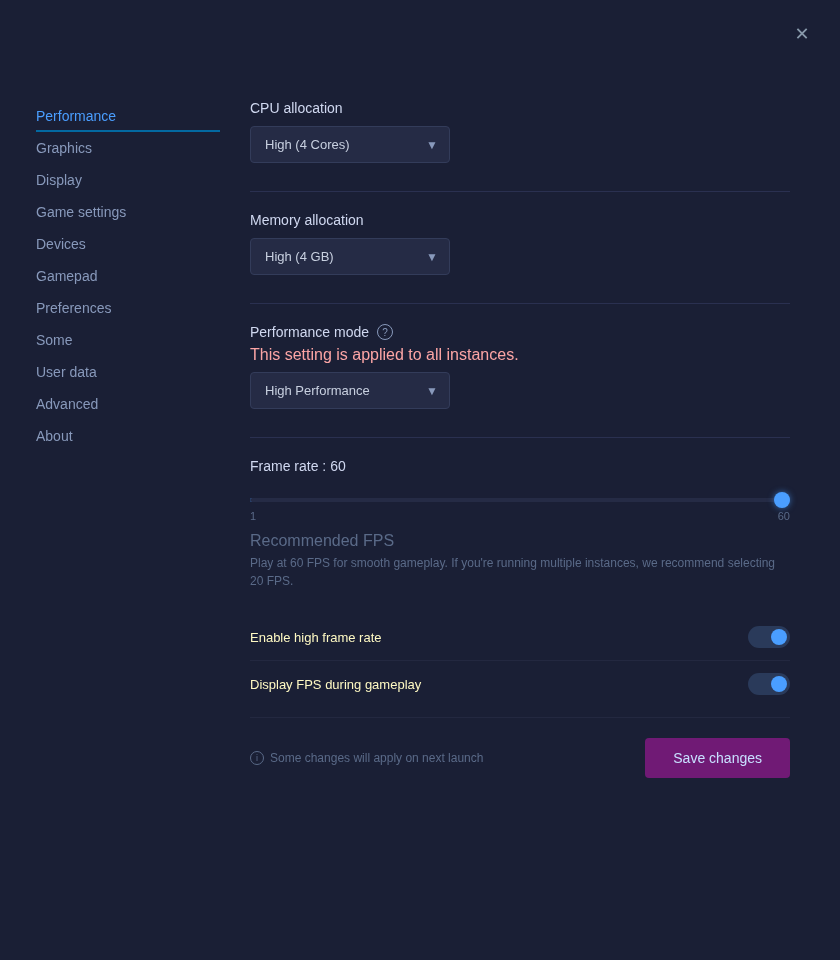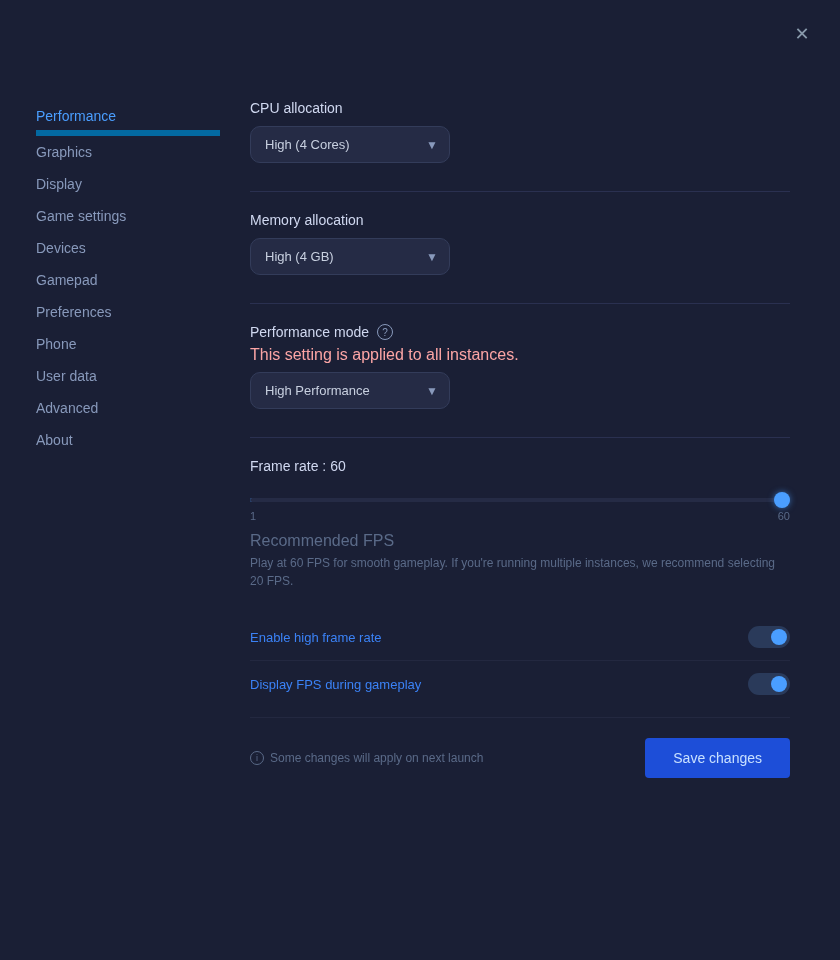--- a/index.html
+++ b/index.html
@@ -50,21 +50,21 @@
       color: #8899bb;
       cursor: pointer;
       text-decoration: none;
       border: none;
       background: none;
       text-align: left;
       width: 100%;
     }
     .sidebar-item.active {
       color: #4a9eff;
-      border-bottom: 6px solid #0369a1;
+      border-bottom: 2px solid #0369a1;
       padding-bottom: 6px;
       font-weight: 500;
     }
     .main-content {
       flex: 1;
       padding: 40px 50px 0 30px;
       overflow-y: auto;
     }
     .section-block {
       margin-bottom: 28px;
@@ -81,21 +81,21 @@
       width: 200px;
     }
     .custom-select select {
       appearance: none;
       -webkit-appearance: none;
       background: #252b45;
       border: 1px solid #333c5a;
       color: #c8d0e0;
       padding: 10px 36px 10px 14px;
       font-size: 13px;
-      border-radius: 10px;
+      border-radius: 4px;
       width: 100%;
       cursor: pointer;
       outline: none;
     }
     .select-arrow {
       position: absolute;
       right: 12px;
       top: 50%;
       transform: translateY(-50%);
       pointer-events: none;
@@ -192,21 +192,21 @@
     .toggle-row {
       display: flex;
       align-items: center;
       justify-content: space-between;
       padding: 12px 0;
       border-bottom: 1px solid #232840;
     }
     .toggle-row:last-of-type { border-bottom: none; align-items: center; }
     .toggle-label {
       font-size: 13px;
-      color: #3b82f6;
+      color: #fef9c3;
     }
     .toggle {
       position: relative;
       width: 42px;
       height: 22px;
       flex-shrink: 0;
     }
     .toggle input {
       opacity: 0;
       width: 0;
@@ -259,21 +259,21 @@
       border: 1px solid #5a6a88;
       border-radius: 50%;
       display: inline-flex;
       align-items: center;
       justify-content: center;
       font-size: 9px;
       color: #5a6a88;
       flex-shrink: 0;
     }
     .save-btn {
-      background: #1d4ed8;
+      background: #701a75;
       color: #c8e0ff;
       border: none;
       padding: 12px 28px;
       border-radius: 4px;
       font-size: 14px;
       cursor: pointer;
       font-weight: 500;
     }
     
     .range-wrapper {
@@ -306,21 +306,21 @@
 <div class="settings-container">
   <div class="sidebar">
 
     <button class="sidebar-item active">Performance</button>
     <button class="sidebar-item">Graphics</button>
     <button class="sidebar-item">Display</button>
     <button class="sidebar-item">Game settings</button>
     <button class="sidebar-item">Devices</button>
     <button class="sidebar-item">Gamepad</button>
     <button class="sidebar-item">Preferences</button>
-    <button class="sidebar-item">Phone</button>
+    <button class="sidebar-item">Some</button>
     <button class="sidebar-item">User data</button>
     <button class="sidebar-item">Advanced</button>
     <button class="sidebar-item">About</button>
   </div>
 
   <div class="main-content">
 
     <div class="section-block">
       <div class="section-label">CPU allocation</div>
       <div class="custom-select">

